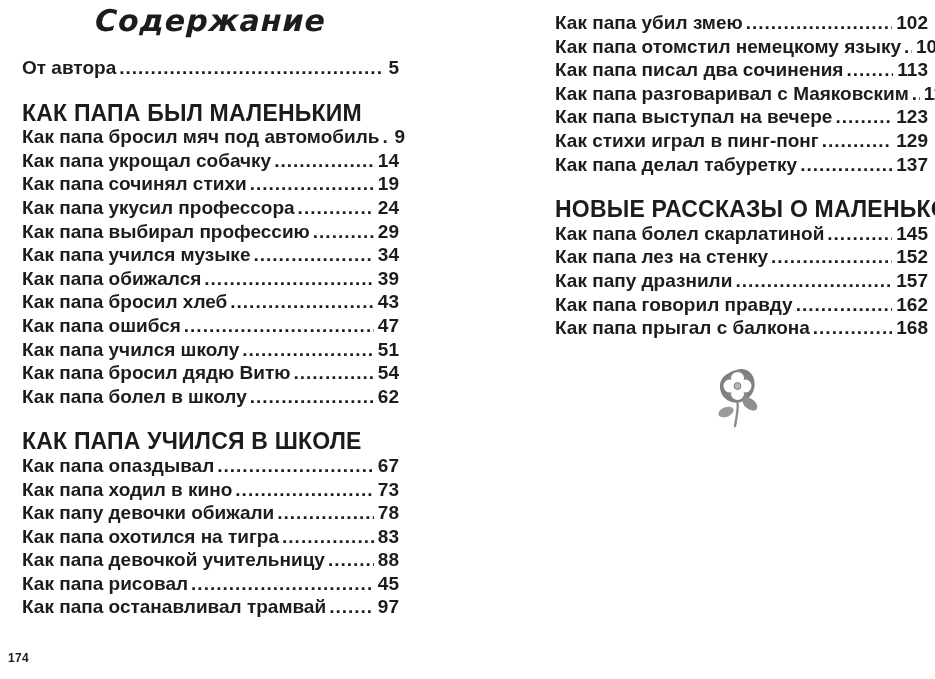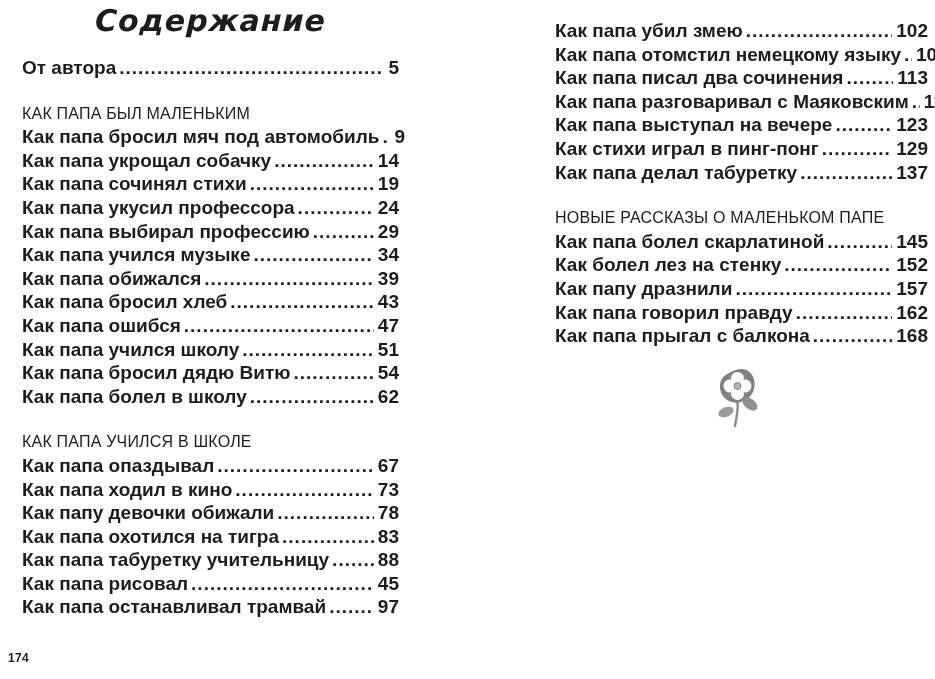--- a/index.html
+++ b/index.html
@@ -23,25 +23,25 @@
     text-align: center;
     font-family: "DejaVu Sans", sans-serif;
     font-style: italic;
     font-weight: bold;
     font-size: 30px;
     letter-spacing: 1px;
     transform: skewX(-2deg);
   }
 
   .block { margin-top: 22px; }
-  .block.first { margin-top: 12px; }
+  .block.first { margin-top: 4px; }
 
   .header {
-    font-size: 16px;
-    font-weight: 400;
+    font-size: 23px;
+    font-weight: 700;
     line-height: 23.6px;
     height: 23.6px;
     white-space: nowrap;
     letter-spacing: 0.2px;
   }
 
   .row {
     display: flex;
     align-items: baseline;
     font-size: 19px;
@@ -169,21 +169,21 @@
           <span class="t">Как папу девочки обижали</span>
           <span class="dots"></span>
           <span class="num">78</span>
         </div>
         <div class="row">
           <span class="t">Как папа охотился на тигра</span>
           <span class="dots"></span>
           <span class="num">83</span>
         </div>
         <div class="row">
-          <span class="t">Как папа табуретку учительницу</span>
+          <span class="t">Как папа девочкой учительницу</span>
           <span class="dots"></span>
           <span class="num">88</span>
         </div>
         <div class="row">
           <span class="t">Как папа рисовал</span>
           <span class="dots"></span>
           <span class="num">45</span>
         </div>
         <div class="row">
           <span class="t">Как папа останавливал трамвай</span>
@@ -233,21 +233,21 @@
         </div>
       </div>
       <div class="block">
         <div class="header">НОВЫЕ РАССКАЗЫ О МАЛЕНЬКОМ ПАПЕ</div>
         <div class="row">
           <span class="t">Как папа болел скарлатиной</span>
           <span class="dots"></span>
           <span class="num">145</span>
         </div>
         <div class="row">
-          <span class="t">Как болел лез на стенку</span>
+          <span class="t">Как папа лез на стенку</span>
           <span class="dots"></span>
           <span class="num">152</span>
         </div>
         <div class="row">
           <span class="t">Как папу дразнили</span>
           <span class="dots"></span>
           <span class="num">157</span>
         </div>
         <div class="row">
           <span class="t">Как папа говорил правду</span>

